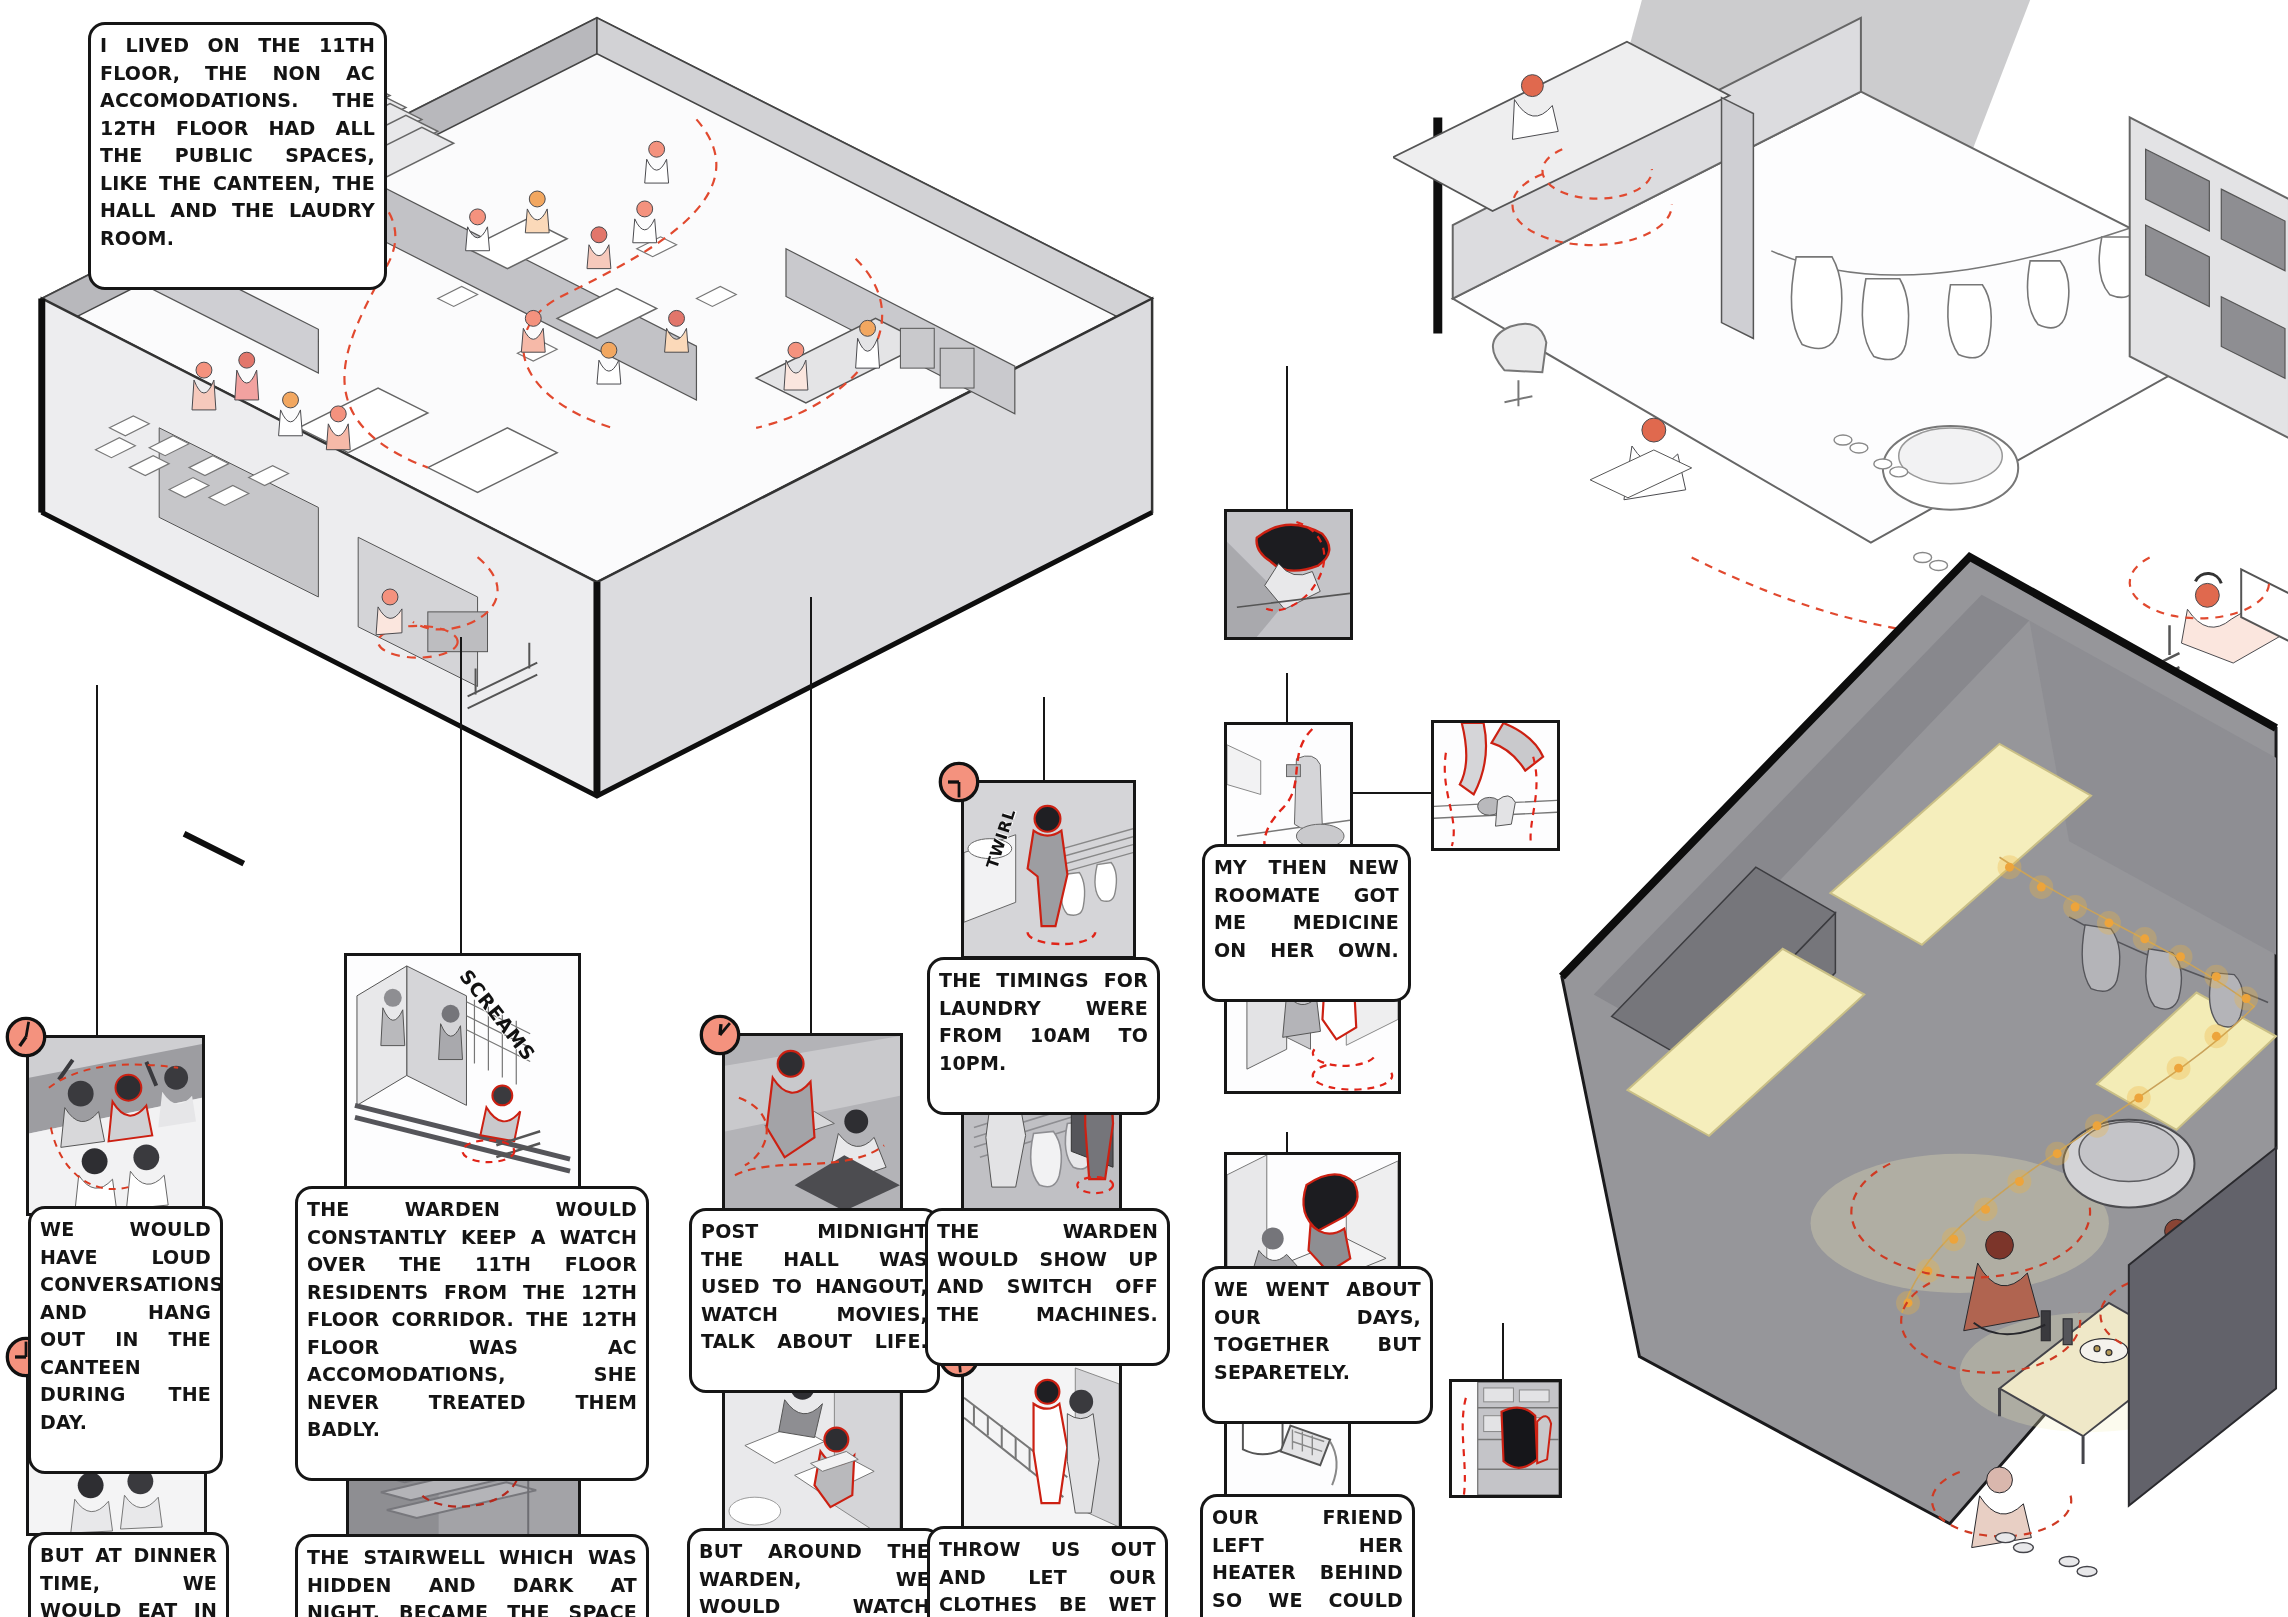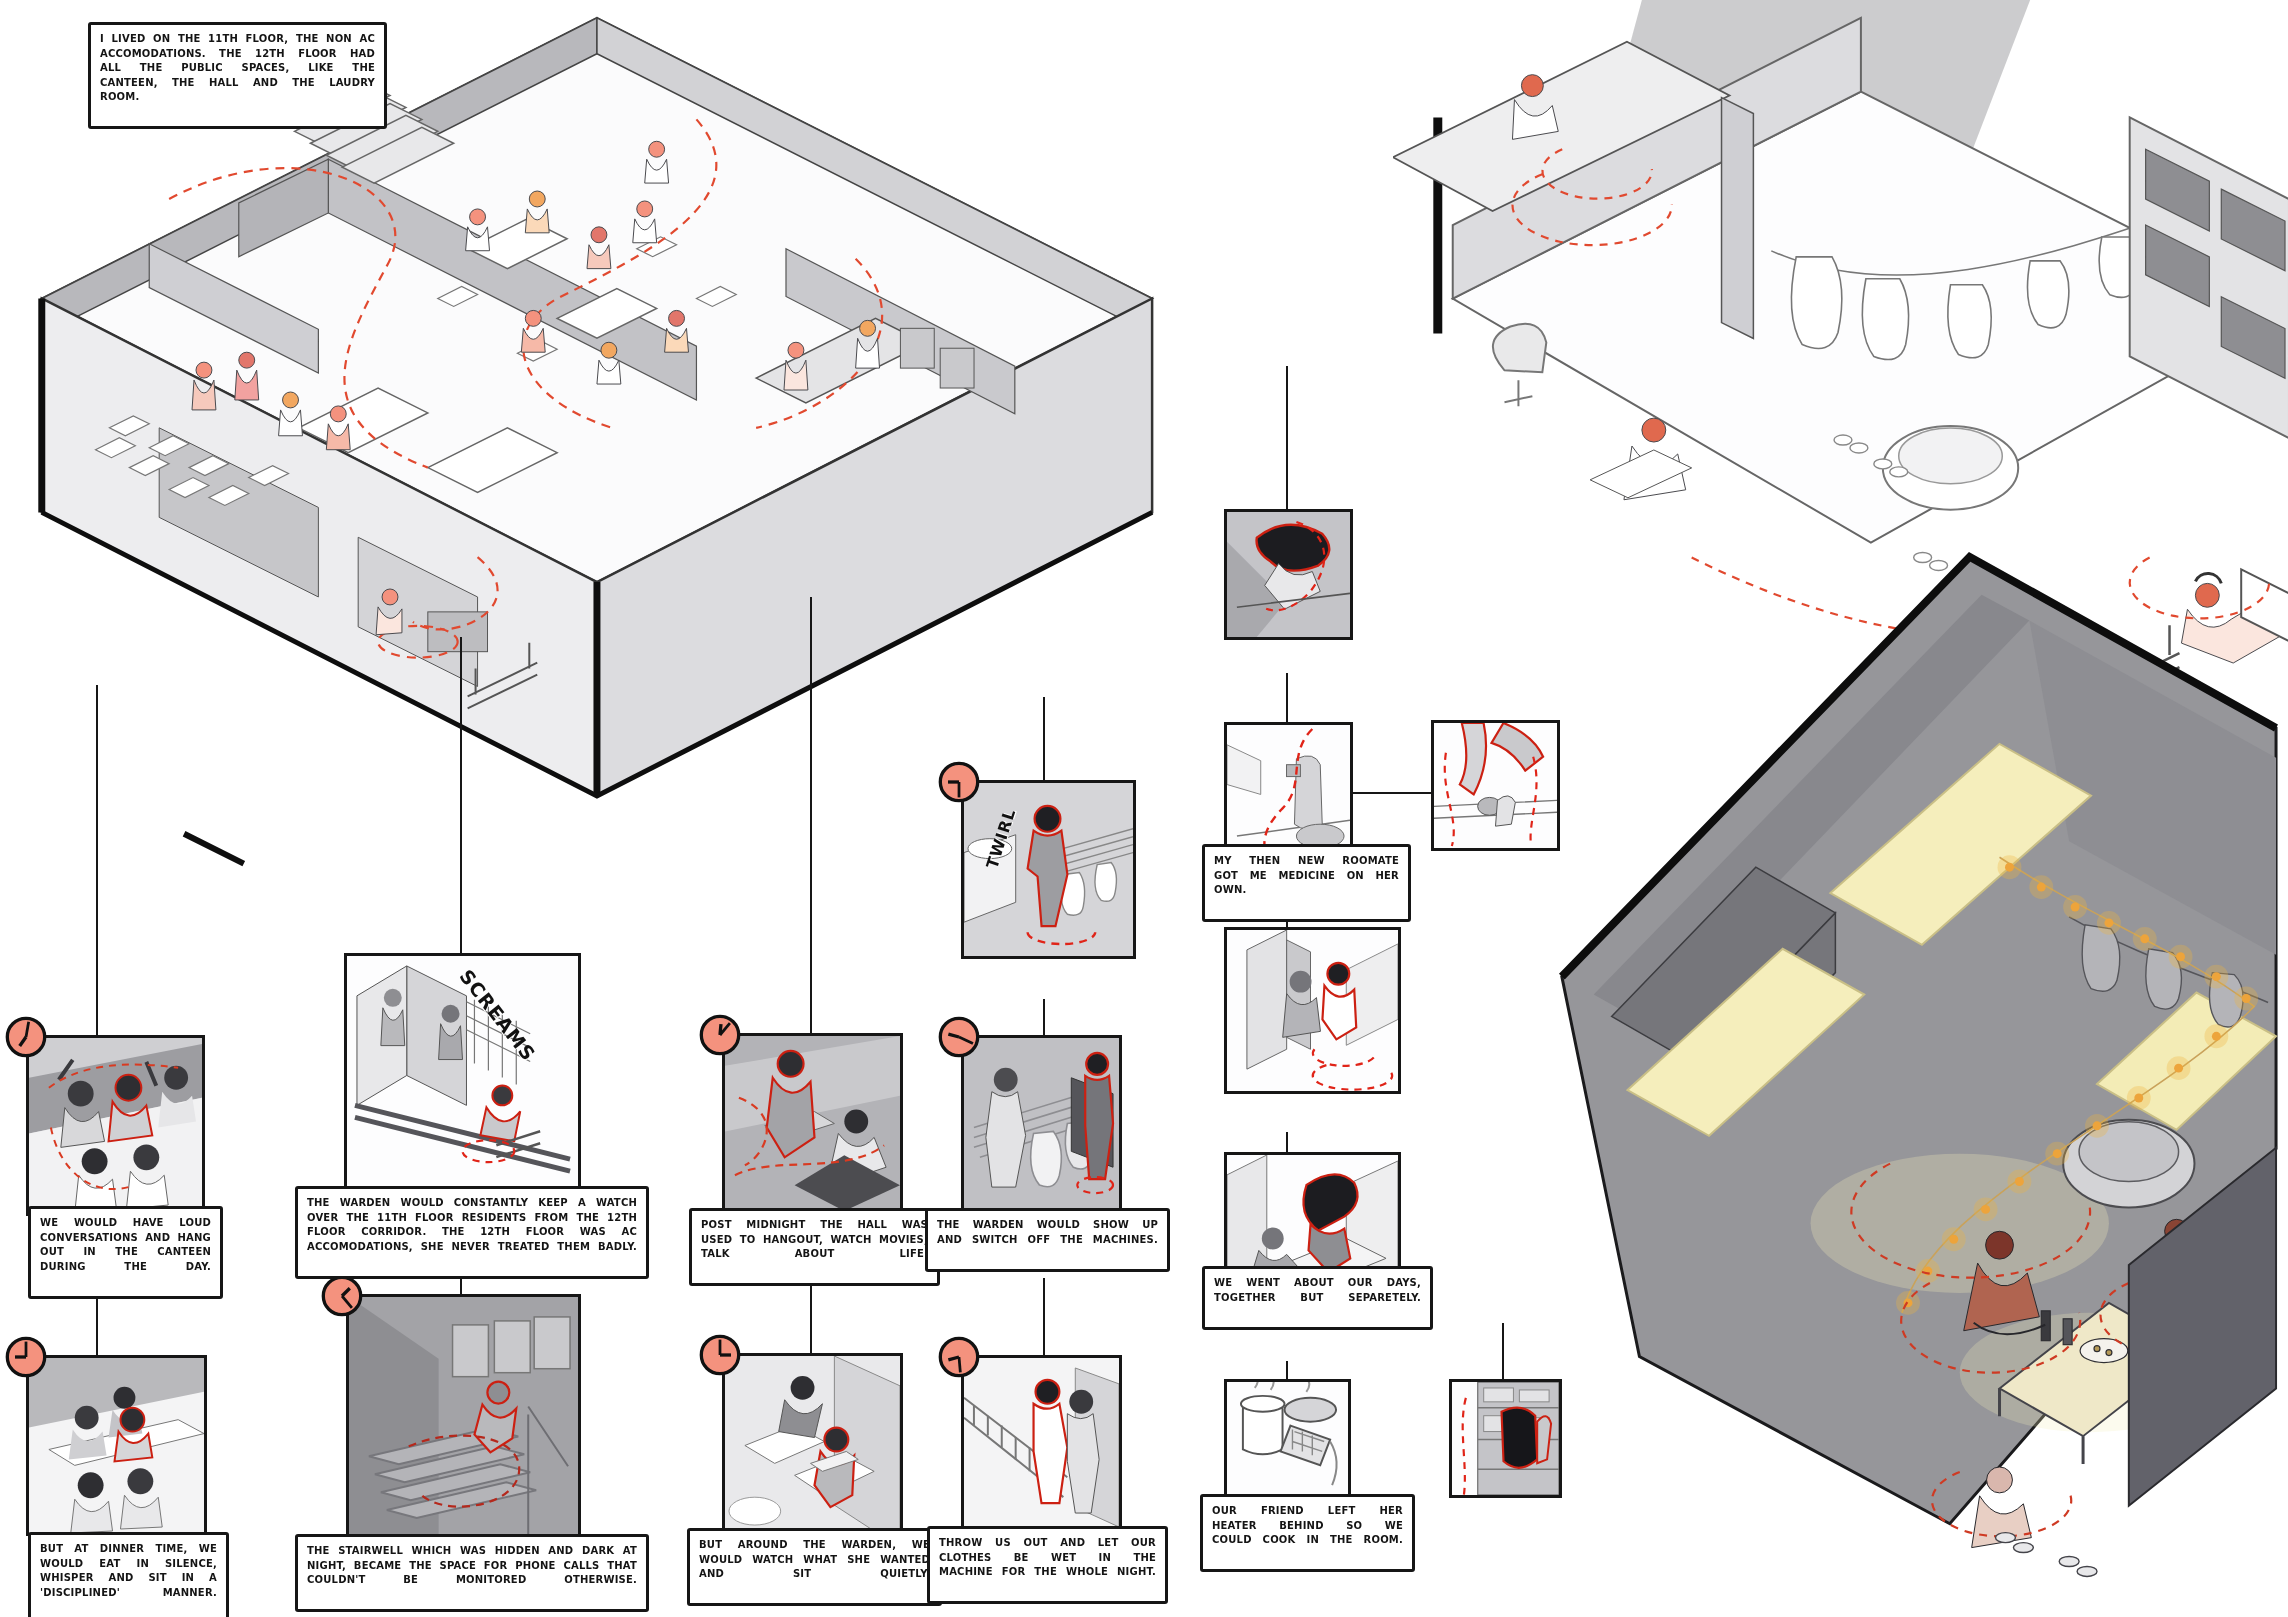--- a/index.html
+++ b/index.html
@@ -1,22 +1,22 @@
 <!DOCTYPE html>
 <html><head>
 <meta charset="utf-8">
 <style>
   html,body{margin:0;padding:0;background:#fff;}
   .canvas{position:relative;width:2289px;height:1618px;background:#ffffff;overflow:hidden;
           font-family:"DejaVu Sans","Liberation Sans",sans-serif;}
   svg{display:block;}
   .draw{position:absolute;}
   
-  .cap{position:absolute;background:#ffffff;border:3px solid #161616;border-radius:3px;
-       padding:7px 9px;font-size:10px;font-weight:bold;line-height:1.45;color:#141414;
+  .cap{position:absolute;background:#ffffff;border:3px solid #161616;border-radius:17px;
+       padding:7px 9px;font-size:19px;font-weight:bold;line-height:1.45;color:#141414;
        letter-spacing:0.2px;word-spacing:3.5px;text-align:justify;text-transform:uppercase;z-index:30;}
   .cap:after{content:"";display:inline-block;width:100%;}
   
   .panel{position:absolute;border:3px solid #161616;background:#cbcbce;z-index:20;overflow:hidden;}
   .panel svg{width:100%;height:100%;}
   .clock{position:absolute;width:44px;height:44px;z-index:25;}
   .connector{position:absolute;background:#161616;z-index:5;}
   .sfx{position:absolute;font-weight:bold;color:#111;font-size:17px;letter-spacing:1px;z-index:22;
        text-shadow:1px 1px 0 #fff;}
 </style>
@@ -490,20 +490,21 @@
         <path d="M78,72 L170,46 M78,80 L170,54 M78,88 L170,62 M78,96 L170,70"></path>
         <path d="M100,92 q-6,30 4,40 q14,4 16,-8 q4,-22 -4,-34 z" fill="#fff"></path>
         <path d="M134,82 q-6,26 4,36 q12,4 14,-8 q4,-20 -4,-30 z" fill="#fff"></path>
       </g>
       <circle cx="84" cy="36" r="13" fill="#1f1f23" stroke="#cc2012" stroke-width="2.2"></circle>
       <path d="M70,48 q14,10 28,0 l6,44 -12,52 -14,0 -4,-50 -10,-8 z" fill="#9d9da1" stroke="#cc2012" stroke-width="2.2"></path>
       <path d="M64,150 a34,12 0 1,0 68,0" fill="none" stroke="#e02418" stroke-width="2.4" stroke-dasharray="8 6"></path>
     </svg>
     <span class="sfx" style="left:6px;top:46px;transform:rotate(-72deg);font-size:16px">TWIRL</span>
   </div>
+  <div class="cap" style="left:927px;top:957px;width:209px">THE TIMINGS FOR LAUNDRY WERE FROM 10AM TO 10PM.</div>
 
   <svg class="clock" style="left:937px;top:1015px" viewBox="0 0 40 40">
     <circle cx="20" cy="20" r="17" fill="#f4927e" stroke="#111" stroke-width="3"></circle>
     <line class="hand-m" x1="20" y1="20" x2="20" y2="6" stroke="#111" stroke-width="2.5" transform="rotate(115 20 20)"></line>
     <line class="hand-h" x1="20" y1="20" x2="20" y2="10" stroke="#111" stroke-width="3" transform="rotate(285 20 20)"></line>
   </svg>
   <div class="panel" style="left:961px;top:1035px;width:155px;height:171px">
     <svg viewBox="0 0 156 172">
       <rect width="156" height="172" fill="#c0c0c4"></rect>
       <g stroke="#8e8e92" stroke-width="1.6">

